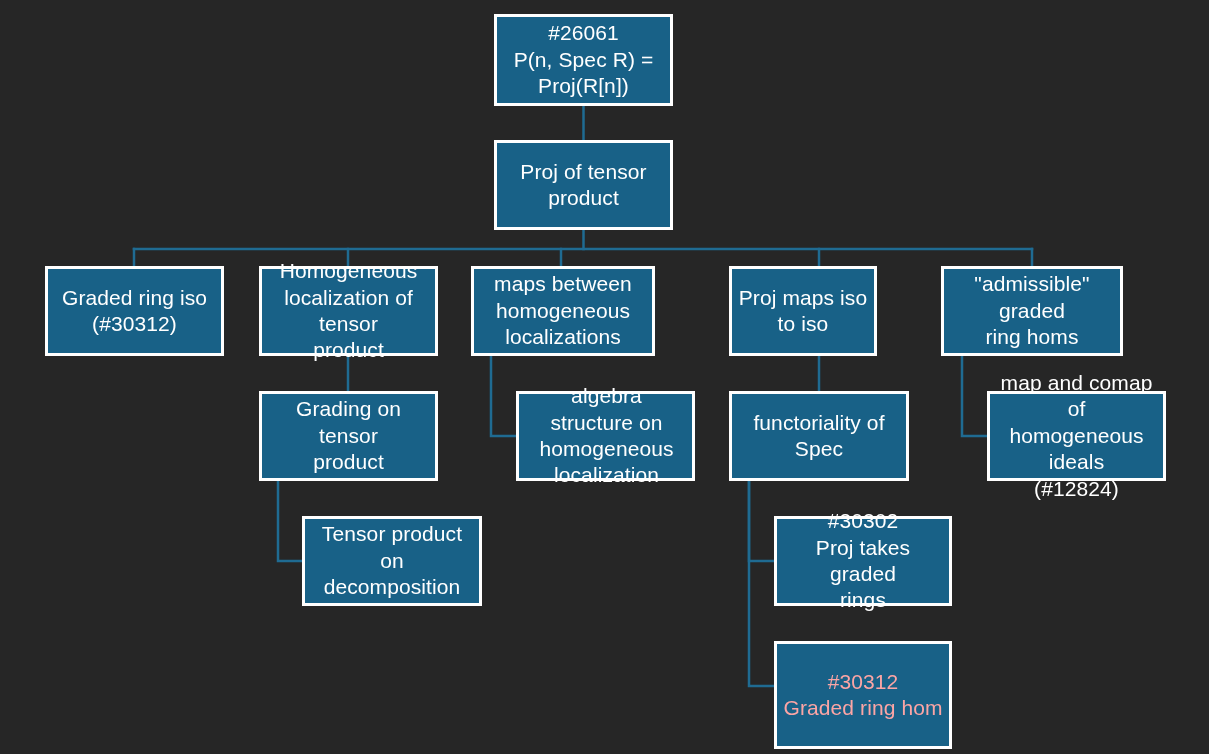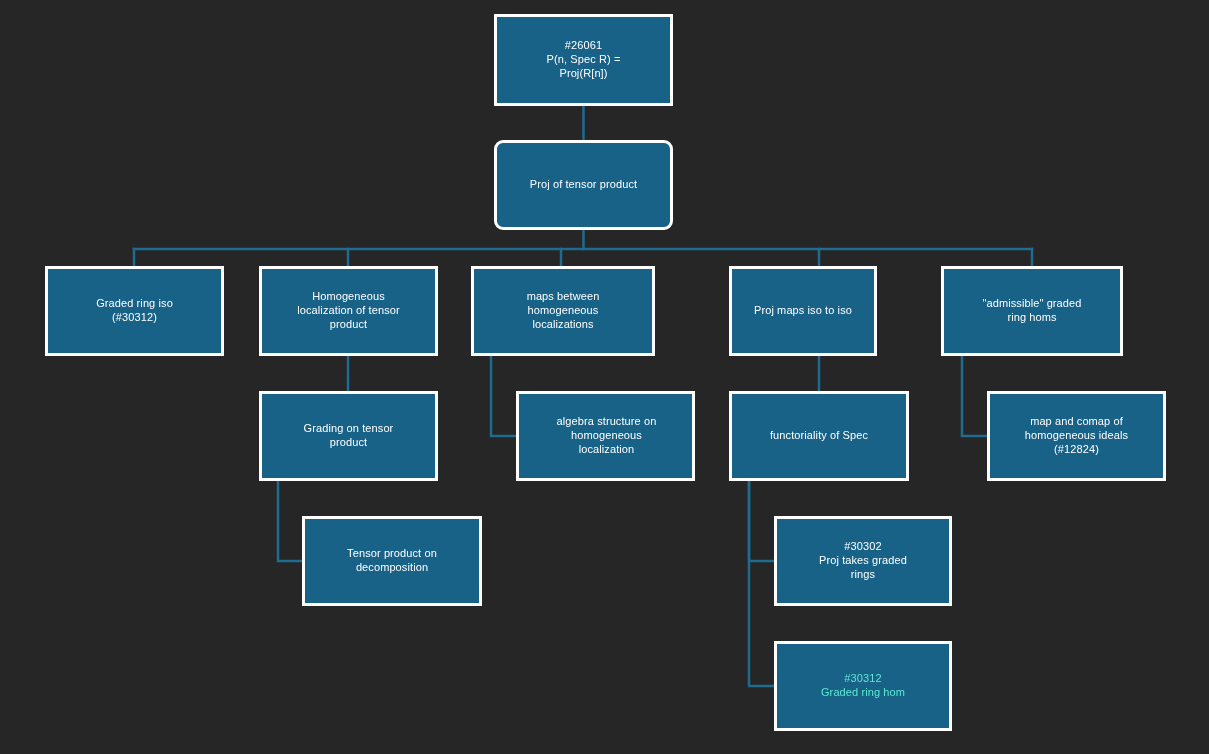--- a/index.html
+++ b/index.html
@@ -26,21 +26,21 @@
   .node {
     position: absolute;
     box-sizing: border-box;
     background: #186187;
     border: 3px solid #ffffff;
     color: #ffffff;
     display: flex;
     align-items: center;
     justify-content: center;
     text-align: center;
-    font-size: 11px;
+    font-size: 21px;
     line-height: 1.26;
     letter-spacing: 0.1px;
     white-space: pre-line;
     padding: 2px 6px;
     z-index: 2;
   }
 </style>
 </head>
 <body>
 
@@ -61,21 +61,21 @@
       <path d="M 962 356 L 962 436 L 987 436" stroke="#1f6b92" stroke-width="2.5" fill="none" stroke-linecap="square"></path>
       <path d="M 278 481 L 278 561 L 302 561" stroke="#1f6b92" stroke-width="2.5" fill="none" stroke-linecap="square"></path>
       <path d="M 749 481 L 749 561 L 774 561" stroke="#1f6b92" stroke-width="2.5" fill="none" stroke-linecap="square"></path>
       <path d="M 749 481 L 749 686 L 774 686" stroke="#1f6b92" stroke-width="2.5" fill="none" stroke-linecap="square"></path>
     </svg>
 
   <div id="node-layer">
       <div class="node" style="left: 494px; top: 14px; width: 179px; height: 92px; background: rgb(24, 97, 135); border-color: rgb(255, 255, 255); color: rgb(255, 255, 255);">#26061
 P(n, Spec R) =
 Proj(R[n])</div>
-      <div class="node" style="left: 494px; top: 140px; width: 179px; height: 90px; background: rgb(24, 97, 135); border-color: rgb(255, 255, 255); color: rgb(255, 255, 255); border-radius: 9px;">Proj of tensor product</div>
+      <div class="node" style="left: 494px; top: 140px; width: 179px; height: 90px; background: rgb(24, 97, 135); border-color: rgb(255, 255, 255); color: rgb(255, 255, 255);">Proj of tensor product</div>
       <div class="node" style="left: 45px; top: 266px; width: 179px; height: 90px; background: rgb(24, 97, 135); border-color: rgb(255, 255, 255); color: rgb(255, 255, 255);">Graded ring iso
 (#30312)</div>
       <div class="node" style="left: 259px; top: 266px; width: 179px; height: 90px; background: rgb(24, 97, 135); border-color: rgb(255, 255, 255); color: rgb(255, 255, 255);">Homogeneous
 localization of tensor
 product</div>
       <div class="node" style="left: 471px; top: 266px; width: 184px; height: 90px; background: rgb(24, 97, 135); border-color: rgb(255, 255, 255); color: rgb(255, 255, 255);">maps between
 homogeneous
 localizations</div>
       <div class="node" style="left: 729px; top: 266px; width: 148px; height: 90px; background: rgb(24, 97, 135); border-color: rgb(255, 255, 255); color: rgb(255, 255, 255);">Proj maps iso to iso</div>
       <div class="node" style="left: 941px; top: 266px; width: 182px; height: 90px; background: rgb(24, 97, 135); border-color: rgb(255, 255, 255); color: rgb(255, 255, 255);">"admissible" graded
@@ -87,17 +87,17 @@
 localization</div>
       <div class="node" style="left: 729px; top: 391px; width: 180px; height: 90px; background: rgb(24, 97, 135); border-color: rgb(255, 255, 255); color: rgb(255, 255, 255);">functoriality of Spec</div>
       <div class="node" style="left: 987px; top: 391px; width: 179px; height: 90px; background: rgb(24, 97, 135); border-color: rgb(255, 255, 255); color: rgb(255, 255, 255);">map and comap of
 homogeneous ideals
 (#12824)</div>
       <div class="node" style="left: 302px; top: 516px; width: 180px; height: 90px; background: rgb(24, 97, 135); border-color: rgb(255, 255, 255); color: rgb(255, 255, 255);">Tensor product on
 decomposition</div>
       <div class="node" style="left: 774px; top: 516px; width: 178px; height: 90px; background: rgb(24, 97, 135); border-color: rgb(255, 255, 255); color: rgb(255, 255, 255);">#30302
 Proj takes graded
 rings</div>
-      <div class="node" style="left: 774px; top: 641px; width: 178px; height: 90px; background: rgb(24, 97, 135); border-color: rgb(255, 255, 255); color: #5eead4;">#30312
+      <div class="node" style="left: 774px; top: 641px; width: 178px; height: 108px; background: rgb(24, 97, 135); border-color: rgb(255, 255, 255); color: #fca5a5;">#30312
 Graded ring hom</div>
     </div>
 
 </div>
 
 </body></html>

